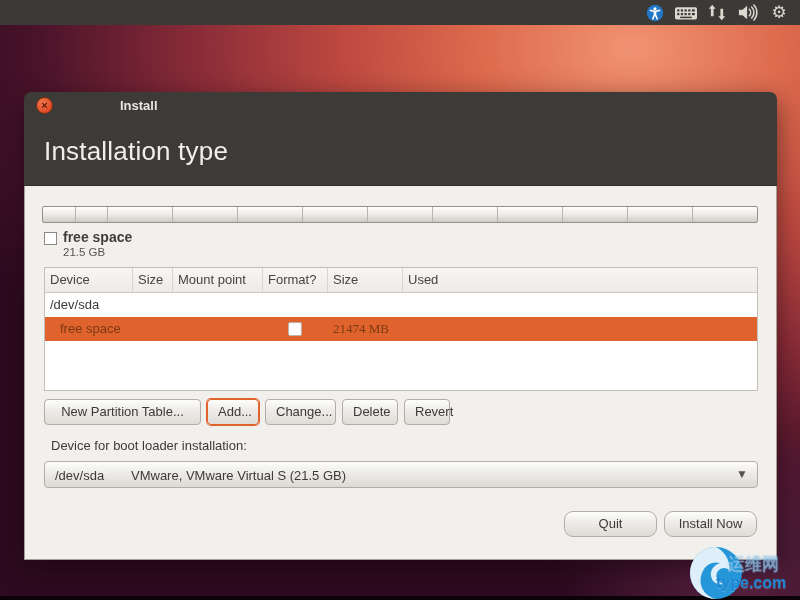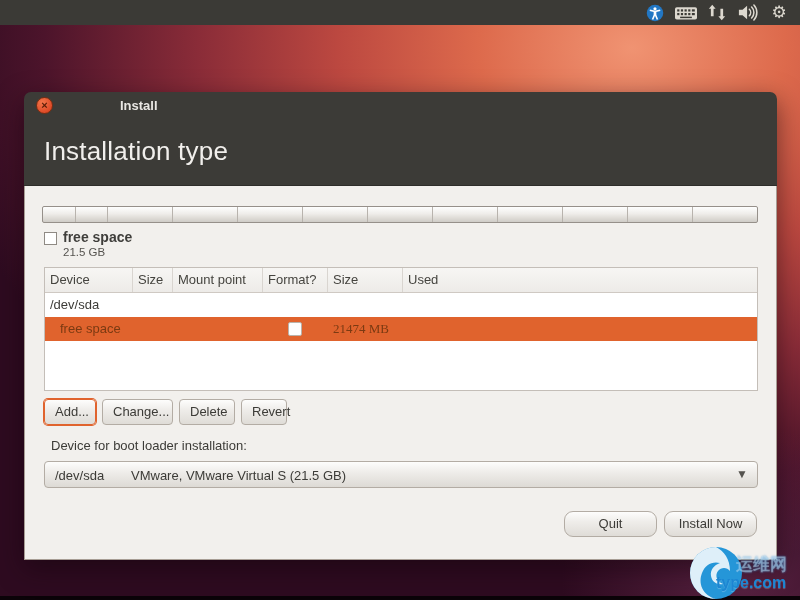--- a/index.html
+++ b/index.html
@@ -80,21 +80,21 @@
   .boot-desc { position:absolute; left:86px; top:6px; }
   .select-arrow { position:absolute; right:9px; top:5px; color:#55534f; font-size:12px; }
 
   
   .dialog-actions { position:absolute; right:19px; top:325px; display:flex; gap:7px; }
   .dialog-actions .btn { width:93px;border-radius:9px; }
 
   
   .watermark { position:absolute; left:688px; top:543px; width:112px; height:57px; pointer-events:none; }
   .wm-logo { position:absolute; left:0; top:2px; }
-  .wm-cn { position:absolute; left:48px; top:10px; font-size:17px; font-weight:bold; color:rgba(255,255,255,.34);
+  .wm-cn { position:absolute; left:40px; top:10px; font-size:17px; font-weight:bold; color:rgba(255,255,255,.34);
     text-shadow:0 0 2px rgba(60,150,215,.8); white-space:nowrap;text-align:center; }
   .wm-site { position:absolute; left:28px; top:31px; font-size:16px; font-weight:bold; color:#1c86d2;
     text-shadow:0 1px 1px rgba(255,255,255,.25); white-space:nowrap; }
 </style>
 </head>
 <body>
 
 <div id="stage">
 
   <div class="wallpaper"></div>
@@ -175,20 +175,21 @@
           <span class="row-device-text">/dev/sda</span>
         </div>
         <div class="trow row-selected">
           <span class="row-device-text">free space</span>
           <span class="row-checkbox"></span>
           <span class="row-size-text">21474 MB</span>
         </div>
       </div>
 
       <div class="part-actions">
+        <div class="btn" style="width:157px">New Partition Table...</div>
         <div class="btn btn-focus" style="width:52px">Add...</div>
         <div class="btn" style="width:71px">Change...</div>
         <div class="btn" style="width:56px">Delete</div>
         <div class="btn" style="width:46px">Revert</div>
       </div>
 
       <div class="boot-label">Device for boot loader installation:</div>
 
       <div class="boot-select">
         <span class="boot-device">/dev/sda</span>

